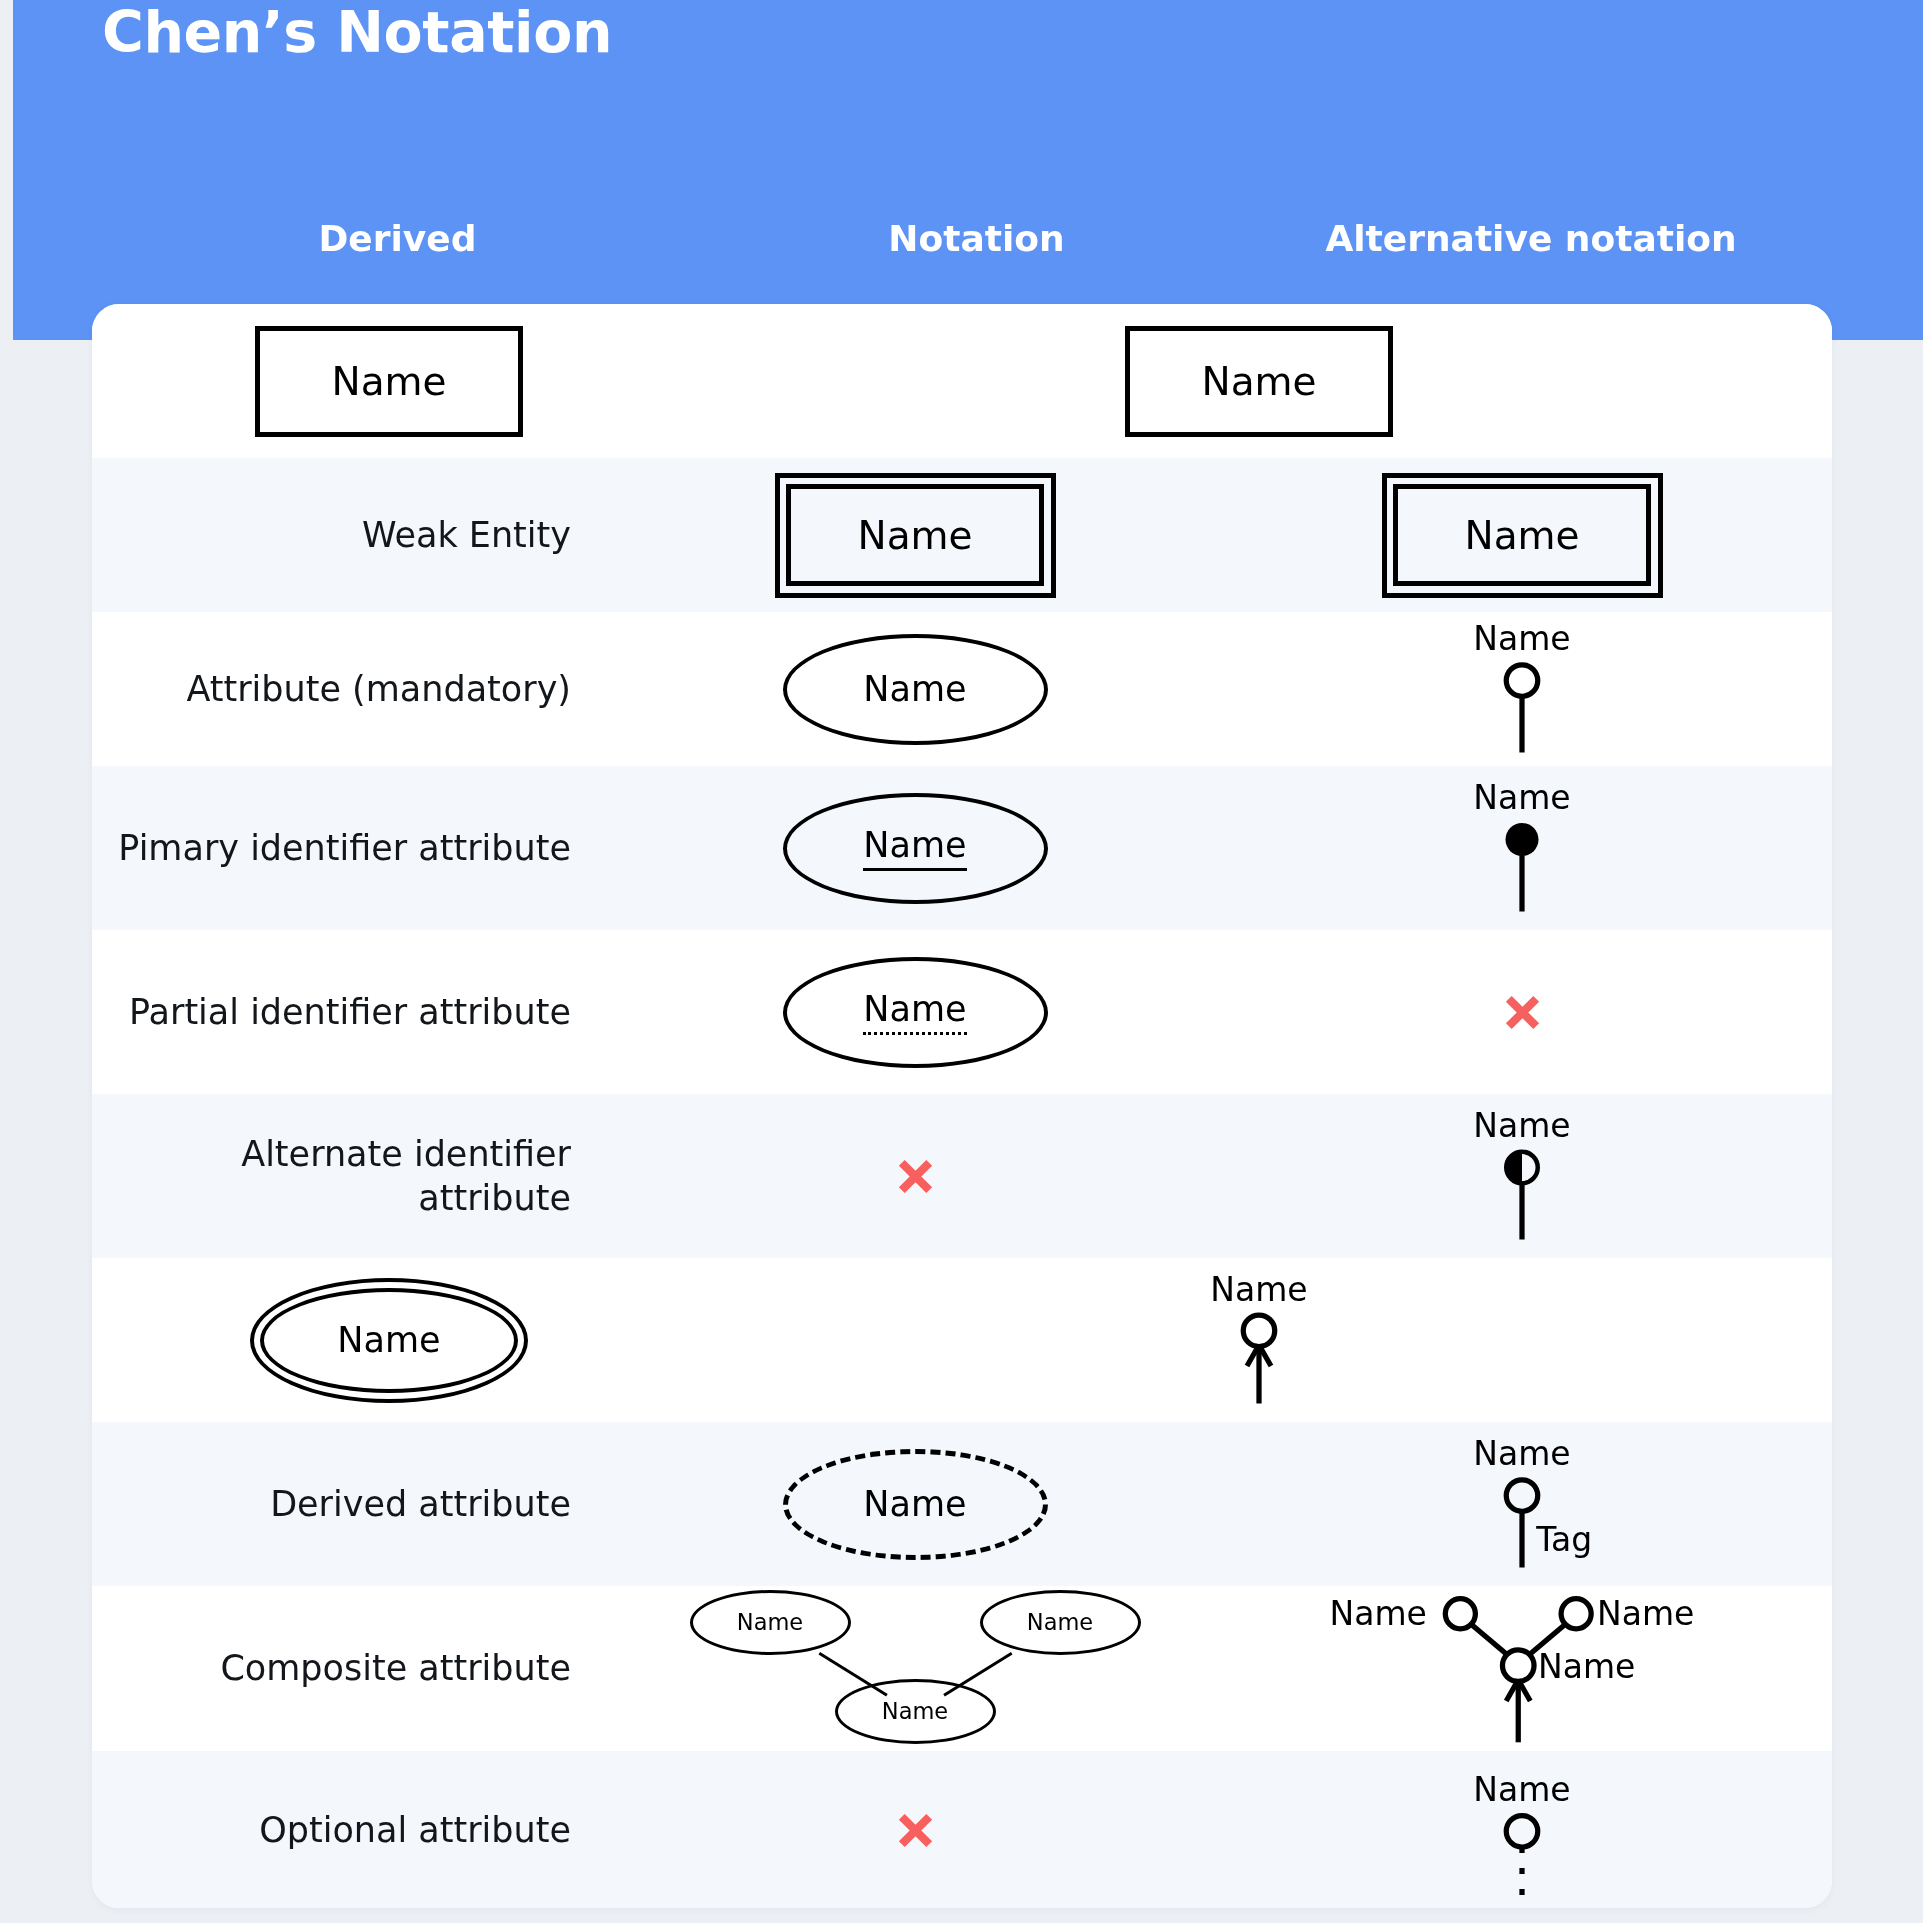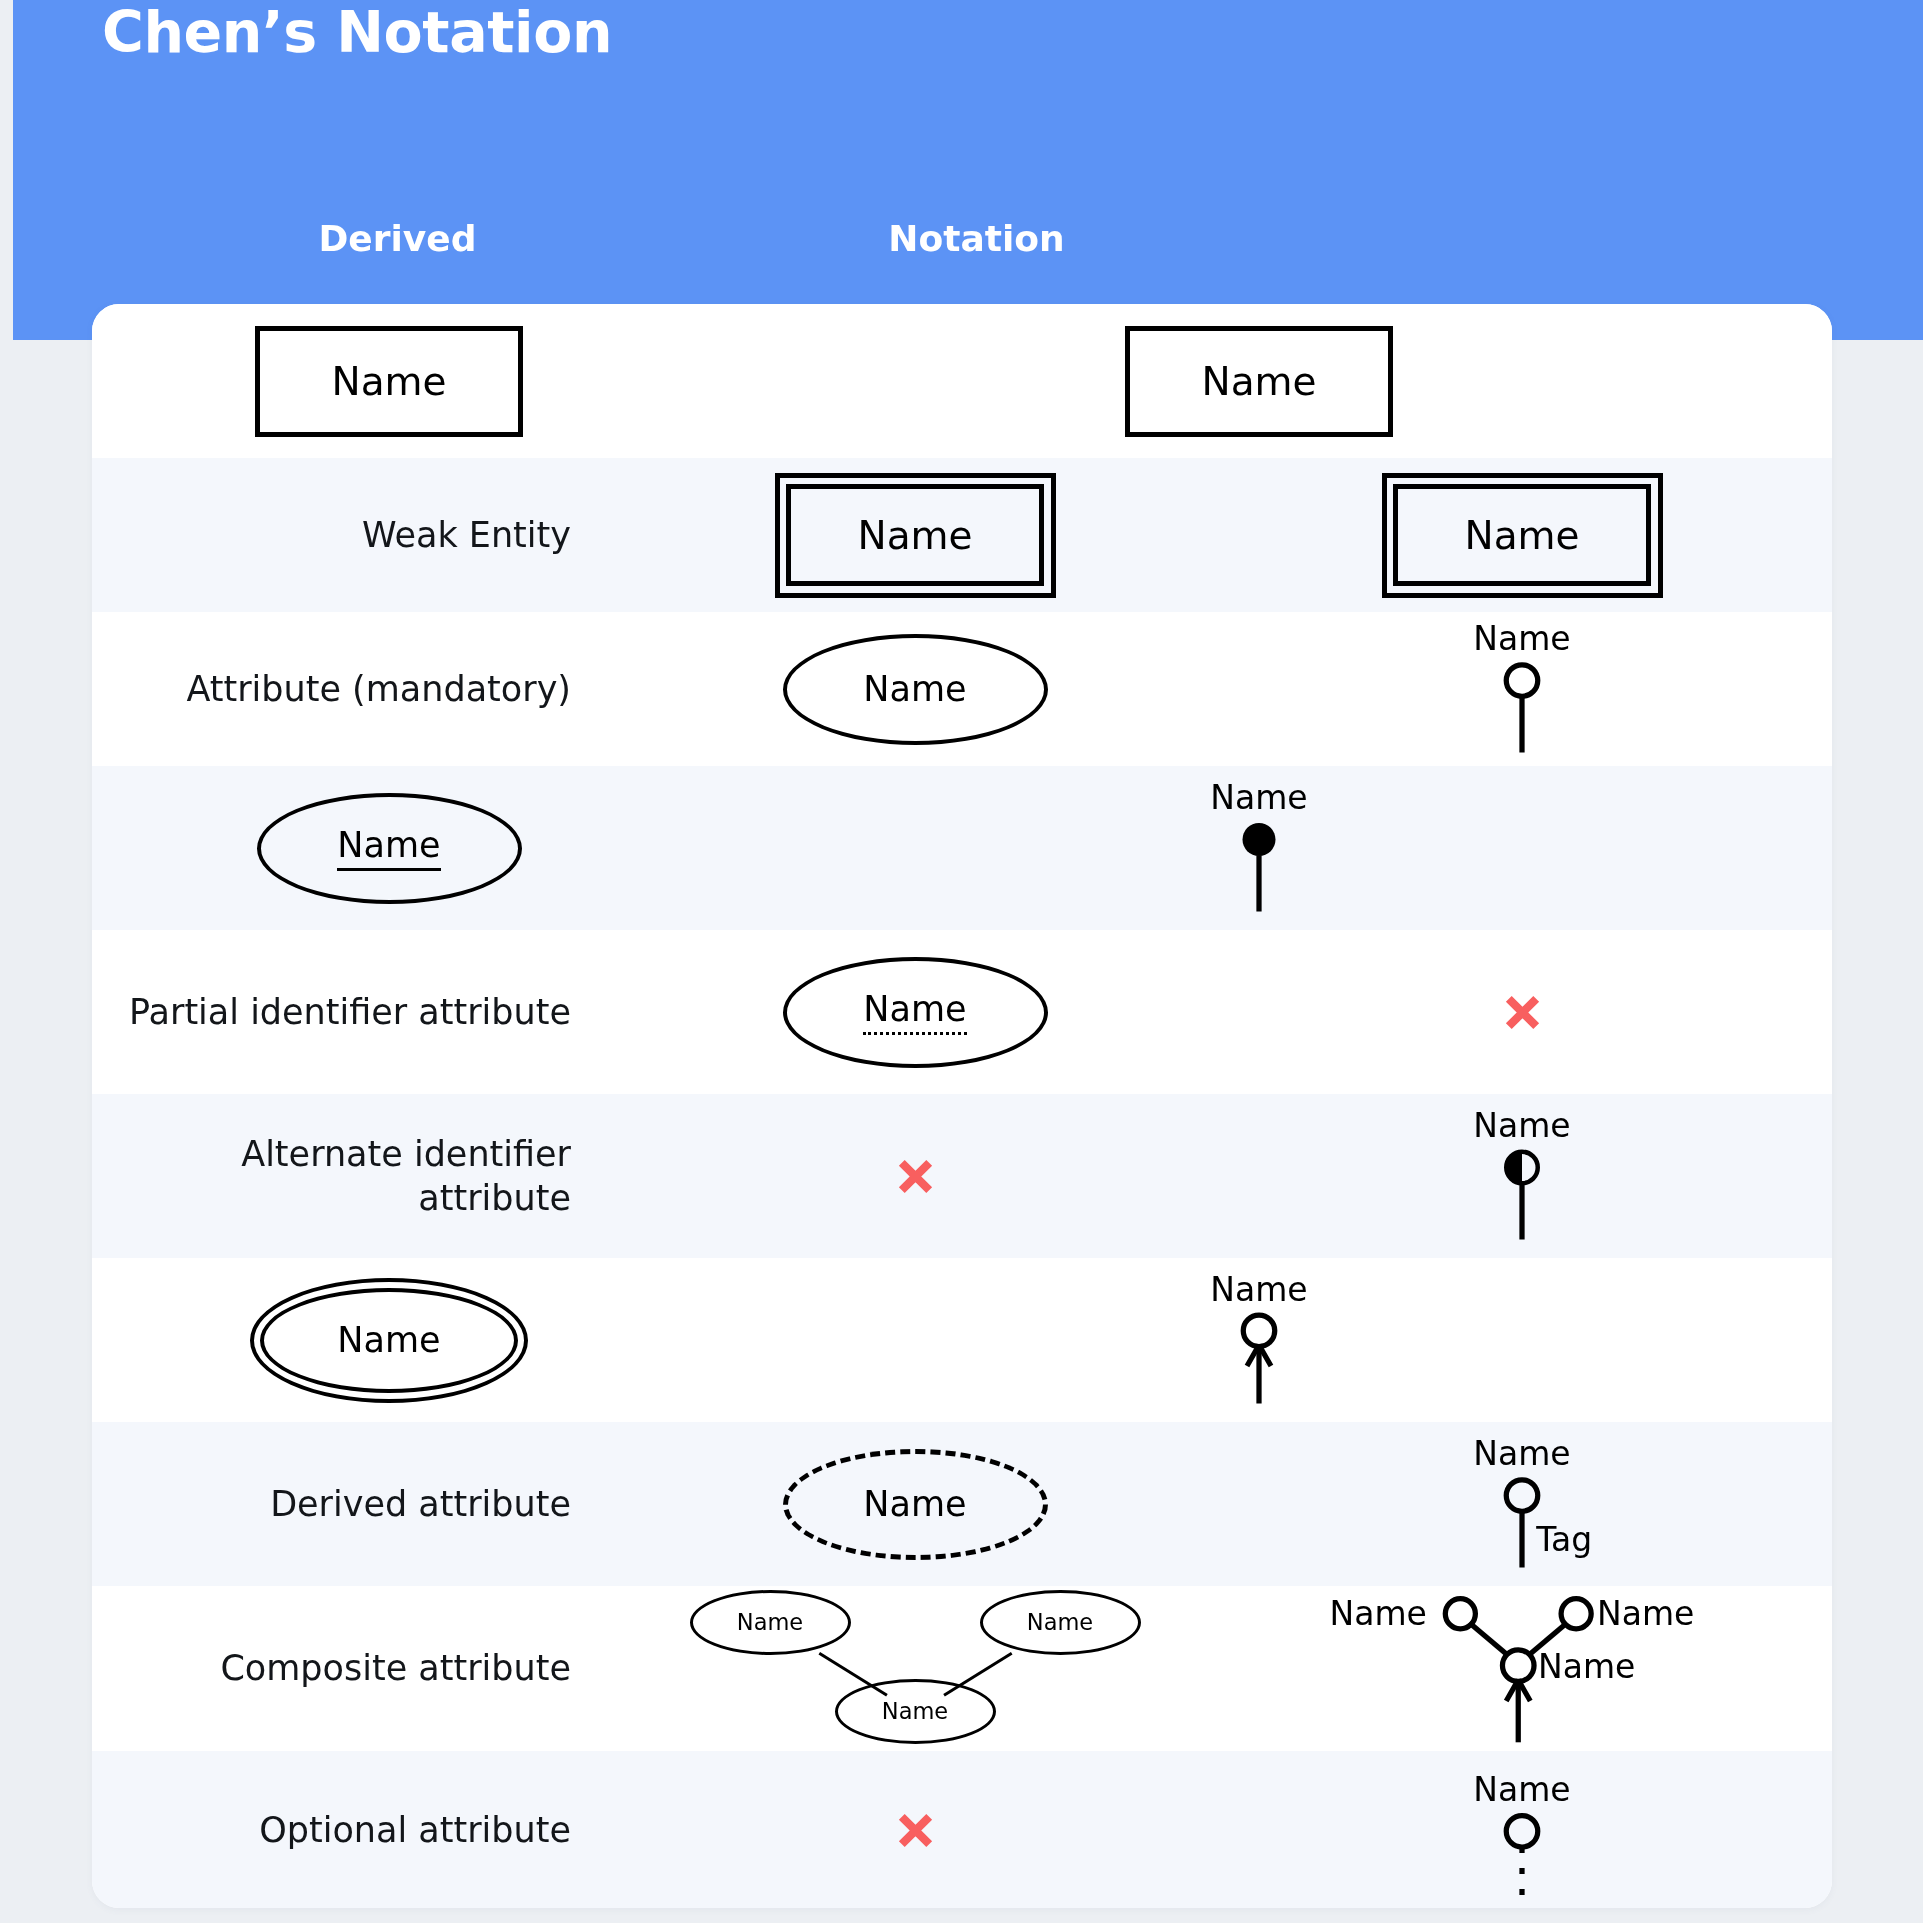--- a/index.html
+++ b/index.html
@@ -136,20 +136,21 @@
 </style>
 </head>
 <body>
 
 <div id="root">
 
   <div class="header-band">
     <div class="title">Chen’s Notation</div>
     <div class="col-head meaning">Derived</div>
     <div class="col-head notation">Notation</div>
+    <div class="col-head alt">Alternative notation</div>
   </div>
 
   <div class="card">
 
     <div class="row plain" style="height:154px">
       <div class="cell-notation">
         <div class="ent-box">
           <span class="lbl">Name</span>
         </div>
       </div>
@@ -190,20 +191,21 @@
           <span class="pin-label">Name</span>
           <svg width="60" height="96" viewBox="0 0 80 128">
             <circle cx="40" cy="26" r="21" fill="none" stroke="#000" stroke-width="7"></circle>
             <line x1="40" y1="47" x2="40" y2="122" stroke="#000" stroke-width="7"></line>
           </svg>
         </div>
       </div>
     </div>
 
     <div class="row alt" style="height:164px">
+      <div class="cell-meaning">Pimary identifier attribute</div>
       <div class="cell-notation">
         <div class="ellipse">
           <span class="lbl u-solid">Name</span>
         </div>
       </div>
       <div class="cell-alt">
         <div class="pin">
           <span class="pin-label">Name</span>
           <svg width="60" height="96" viewBox="0 0 80 128">
             <circle cx="40" cy="26" r="22" fill="#000"></circle>

